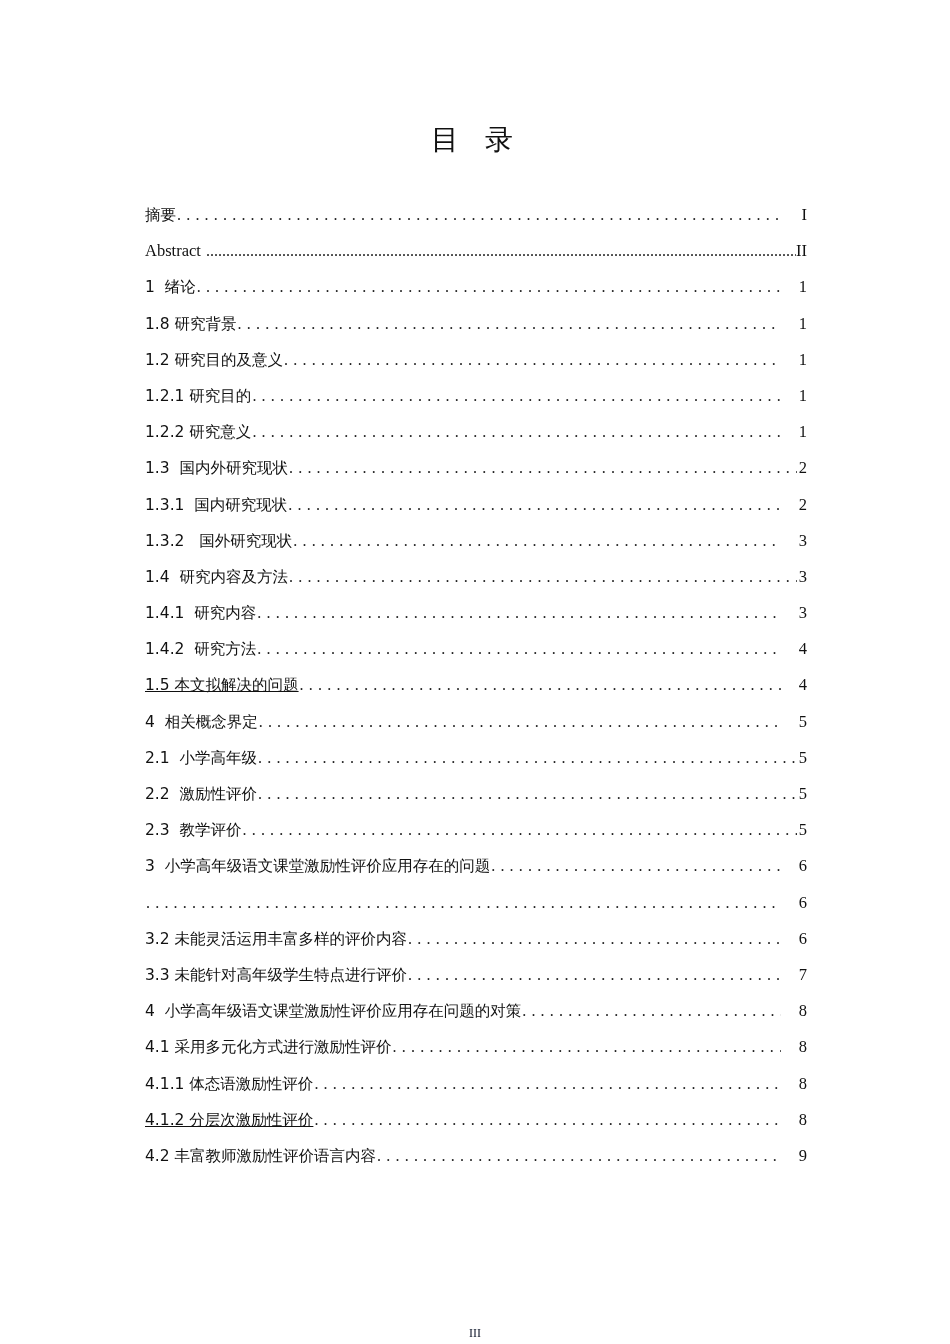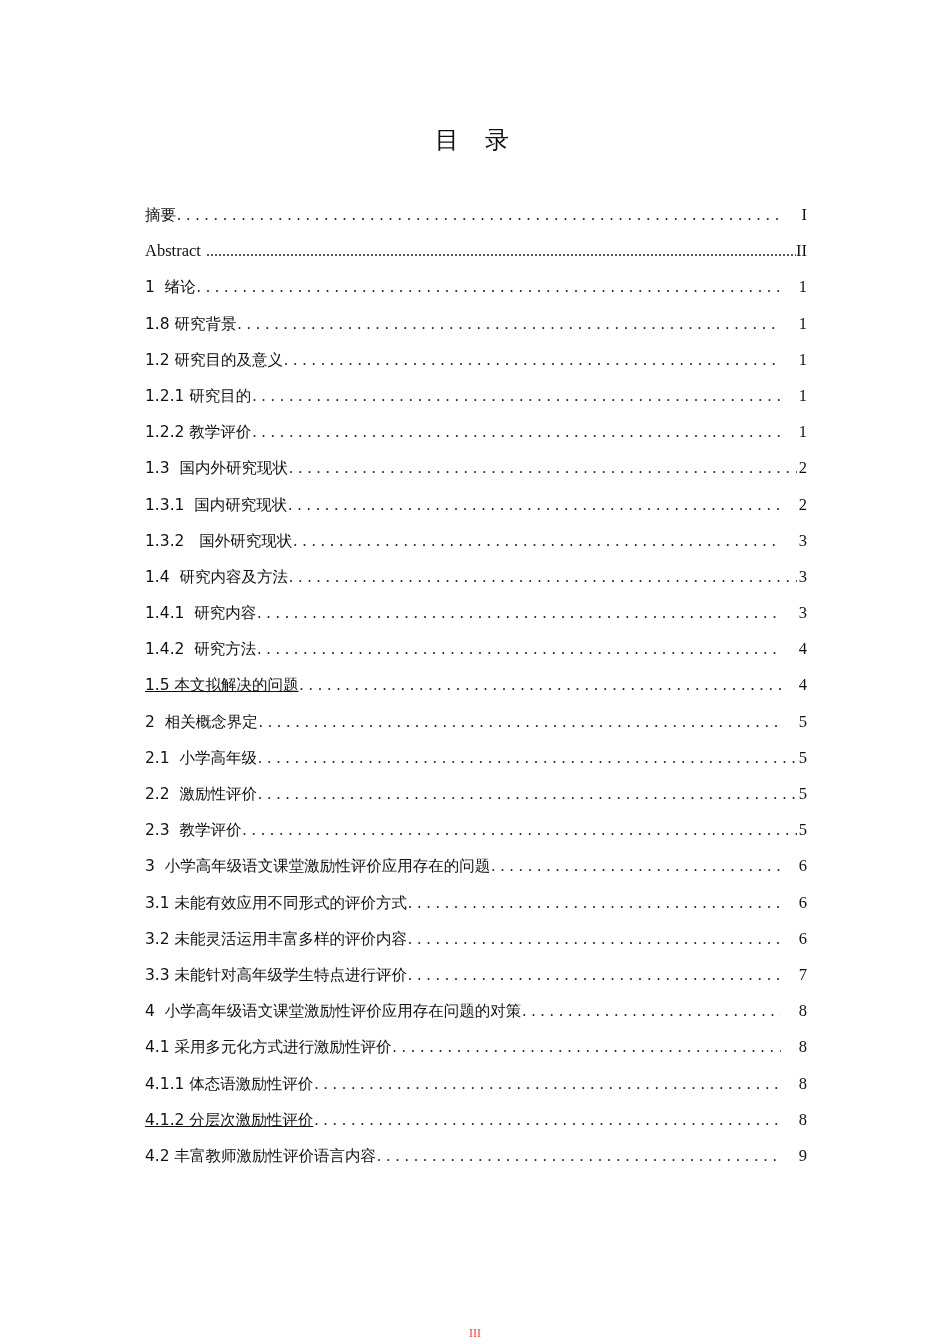--- a/index.html
+++ b/index.html
@@ -15,21 +15,21 @@
       font-family: "Liberation Serif", "DejaVu Serif", serif;
       color: #111111;
     }
     .page-title {
       position: absolute;
       top: 122px;
       left: 0;
       width: 950px;
       text-align: center;
       font-family: "DejaVu Sans", sans-serif;
-      font-size: 24px;
+      font-size: 28px;
       letter-spacing: 26px;
       padding-left: 20px;
       box-sizing: border-box;
       line-height: 36px;
     }
     .toc {
       position: absolute;
       top: 200px;
       left: 145px;
       width: 662px;
@@ -81,21 +81,21 @@
       min-width: 10px;
     }
     .page-number {
       position: absolute;
       top: 1326px;
       left: 0;
       width: 950px;
       text-align: center;
       font-family: "Liberation Serif", serif;
       font-size: 12px;
-      color: #ef4444;
+      color: #0f172a;
     }
   </style>
 </head>
 <body>
 
 <div class="page-title">目录</div>
 
 <div class="toc" id="toc">
     <div class="toc-row">
       <span class="toc-label" style="white-space: pre;">摘要</span>
@@ -121,21 +121,21 @@
       <span class="toc-label" style="white-space: pre;">1.2 研究目的及意义</span>
       <span class="toc-leader"></span>
       <span class="toc-page">1</span>
     </div>
     <div class="toc-row">
       <span class="toc-label" style="white-space: pre;">1.2.1 研究目的</span>
       <span class="toc-leader"></span>
       <span class="toc-page">1</span>
     </div>
     <div class="toc-row">
-      <span class="toc-label" style="white-space: pre;">1.2.2 教学评价</span>
+      <span class="toc-label" style="white-space: pre;">1.2.2 研究意义</span>
       <span class="toc-leader"></span>
       <span class="toc-page">1</span>
     </div>
     <div class="toc-row">
       <span class="toc-label" style="white-space: pre;">1.3  国内外研究现状</span>
       <span class="toc-leader"></span>
       <span class="toc-page tight">2</span>
     </div>
     <div class="toc-row">
       <span class="toc-label" style="white-space: pre;">1.3.1  国内研究现状</span>
@@ -161,21 +161,21 @@
       <span class="toc-label" style="white-space: pre;">1.4.2  研究方法</span>
       <span class="toc-leader"></span>
       <span class="toc-page">4</span>
     </div>
     <div class="toc-row">
       <span class="toc-label" style="white-space: pre; text-decoration: underline;">1.5 本文拟解决的问题</span>
       <span class="toc-leader"></span>
       <span class="toc-page">4</span>
     </div>
     <div class="toc-row">
-      <span class="toc-label" style="white-space: pre;">2  相关概念界定</span>
+      <span class="toc-label" style="white-space: pre;">4  相关概念界定</span>
       <span class="toc-leader"></span>
       <span class="toc-page">5</span>
     </div>
     <div class="toc-row">
       <span class="toc-label" style="white-space: pre;">2.1  小学高年级</span>
       <span class="toc-leader"></span>
       <span class="toc-page tight">5</span>
     </div>
     <div class="toc-row">
       <span class="toc-label" style="white-space: pre;">2.2  激励性评价</span>
@@ -186,21 +186,20 @@
       <span class="toc-label" style="white-space: pre;">2.3  教学评价</span>
       <span class="toc-leader"></span>
       <span class="toc-page tight">5</span>
     </div>
     <div class="toc-row">
       <span class="toc-label" style="white-space: pre;">3  小学高年级语文课堂激励性评价应用存在的问题</span>
       <span class="toc-leader"></span>
       <span class="toc-page">6</span>
     </div>
     <div class="toc-row">
-      <span class="toc-label" style="white-space: pre;">3.1 未能有效应用不同形式的评价方式</span>
       <span class="toc-leader"></span>
       <span class="toc-page">6</span>
     </div>
     <div class="toc-row">
       <span class="toc-label" style="white-space: pre;">3.2 未能灵活运用丰富多样的评价内容</span>
       <span class="toc-leader"></span>
       <span class="toc-page">6</span>
     </div>
     <div class="toc-row">
       <span class="toc-label" style="white-space: pre;">3.3 未能针对高年级学生特点进行评价</span>

